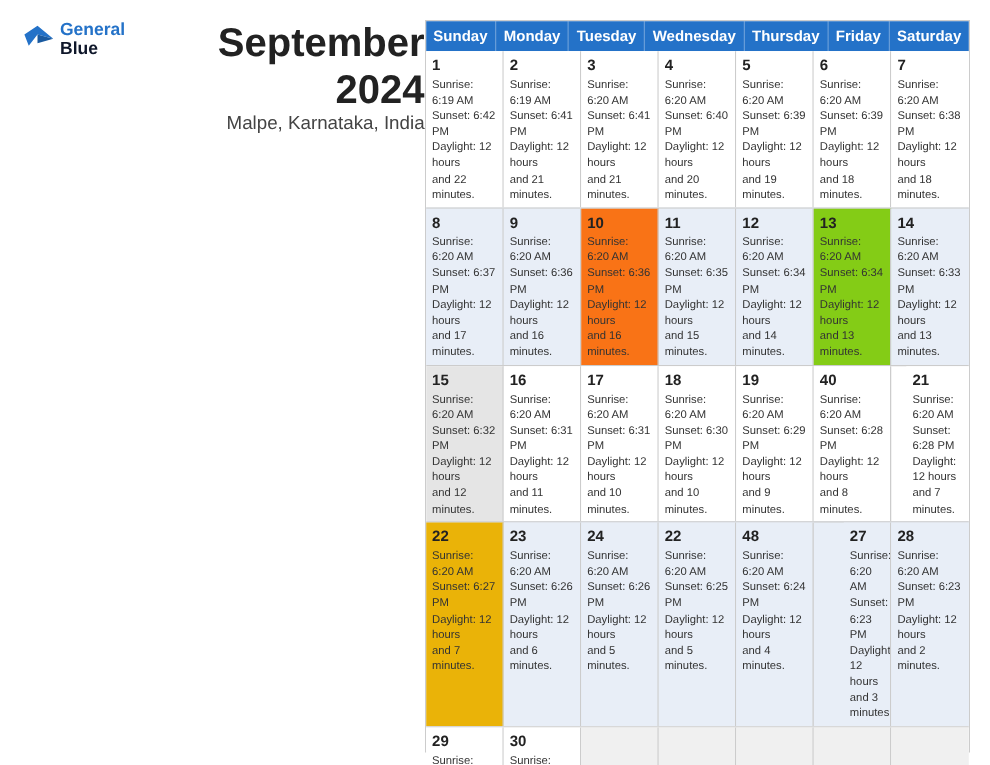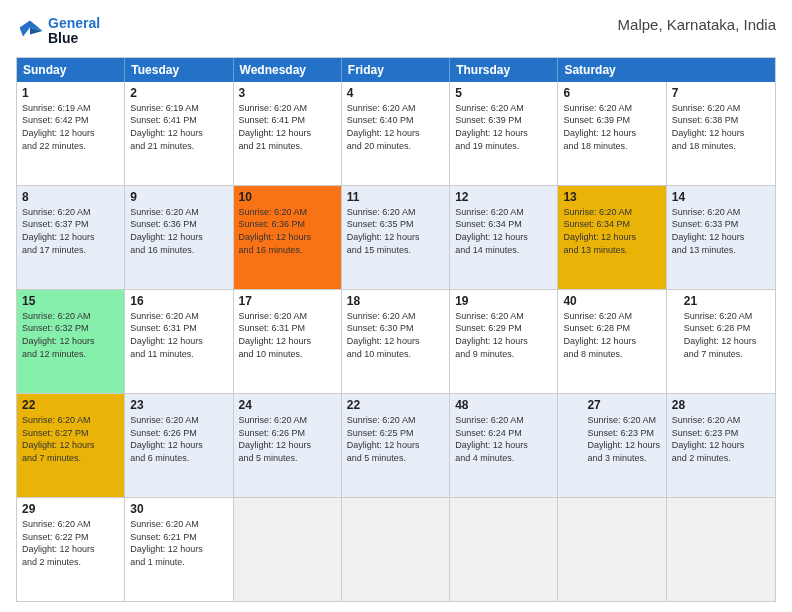--- a/index.html
+++ b/index.html
@@ -8,21 +8,21 @@
       height: 612px;
       font-family: Arial, sans-serif;
       background: #fff;
       overflow: hidden;
     }
     .page {
       width: 792px;
       height: 612px;
       padding: 16px 16px 10px 16px;
       display: flex;
-      flex-direction: column;
+      flex-direction: row;
       justify-content: flex-end;
     }
     .header {
       display: flex;
       justify-content: space-between;
       align-items: flex-start;
       margin-bottom: 10px;
     }
     .logo {
       display: flex;
@@ -110,31 +110,33 @@
       <svg class="logo-bird" viewBox="0 0 40 40" xmlns="http://www.w3.org/2000/svg">
         <polygon points="20,5 38,20 20,15 10,28 5,15" fill="#2472c8"></polygon>
         <polygon points="20,15 38,20 20,25" fill="#1a5aa0"></polygon>
       </svg>
       <div>
         <div style="font-size:14px;font-weight:bold;color:#2472c8;line-height:1.1">General</div>
         <div style="font-size:14px;font-weight:bold;color:#0f172a;line-height:1.1">Blue</div>
       </div>
     </div>
     <div class="title-area">
+      <div class="month-title">September 2024</div>
       <div class="location">Malpe, Karnataka, India</div>
     </div>
   </div>
 
   <div class="calendar">
     <div class="cal-header">
       <div class="cal-header-cell">Sunday</div>
+      <div class="cal-header-cell">Monday</div>
       <div class="cal-header-cell">Tuesday</div>
       <div class="cal-header-cell">Wednesday</div>
+      <div class="cal-header-cell">Thursday</div>
       <div class="cal-header-cell">Friday</div>
-      <div class="cal-header-cell">Thursday</div>
       <div class="cal-header-cell">Saturday</div>
     </div>
 
     <div class="cal-body" id="cal-body">
     <div class="cal-row" style="background: rgb(255, 255, 255);">
           <div class="cal-cell" style="background: rgb(255, 255, 255);">
             <span class="day-num">1</span>
             <div class="cell-text" style="white-space: pre-line;">Sunrise: 6:19 AM
 Sunset: 6:42 PM
 Daylight: 12 hours
@@ -212,37 +214,37 @@
 Daylight: 12 hours
 and 15 minutes.</div>
           </div>
           <div class="cal-cell" style="background: rgb(232, 238, 247);">
             <span class="day-num">12</span>
             <div class="cell-text" style="white-space: pre-line;">Sunrise: 6:20 AM
 Sunset: 6:34 PM
 Daylight: 12 hours
 and 14 minutes.</div>
           </div>
-          <div class="cal-cell" style="background: #eab308;">
+          <div class="cal-cell" style="background: #84cc16;">
             <span class="day-num">13</span>
             <div class="cell-text" style="white-space: pre-line;">Sunrise: 6:20 AM
 Sunset: 6:34 PM
 Daylight: 12 hours
 and 13 minutes.</div>
           </div>
           <div class="cal-cell" style="background: rgb(232, 238, 247);">
             <span class="day-num">14</span>
             <div class="cell-text" style="white-space: pre-line;">Sunrise: 6:20 AM
 Sunset: 6:33 PM
 Daylight: 12 hours
 and 13 minutes.</div>
           </div>
         </div>
         <div class="cal-row" style="background: rgb(255, 255, 255);">
-          <div class="cal-cell" style="background: #86efac;">
+          <div class="cal-cell" style="background: #e5e5e5;">
             <span class="day-num">15</span>
             <div class="cell-text" style="white-space: pre-line;">Sunrise: 6:20 AM
 Sunset: 6:32 PM
 Daylight: 12 hours
 and 12 minutes.</div>
           </div>
           <div class="cal-cell" style="background: rgb(255, 255, 255);">
             <span class="day-num">16</span>
             <div class="cell-text" style="white-space: pre-line;">Sunrise: 6:20 AM
 Sunset: 6:31 PM

